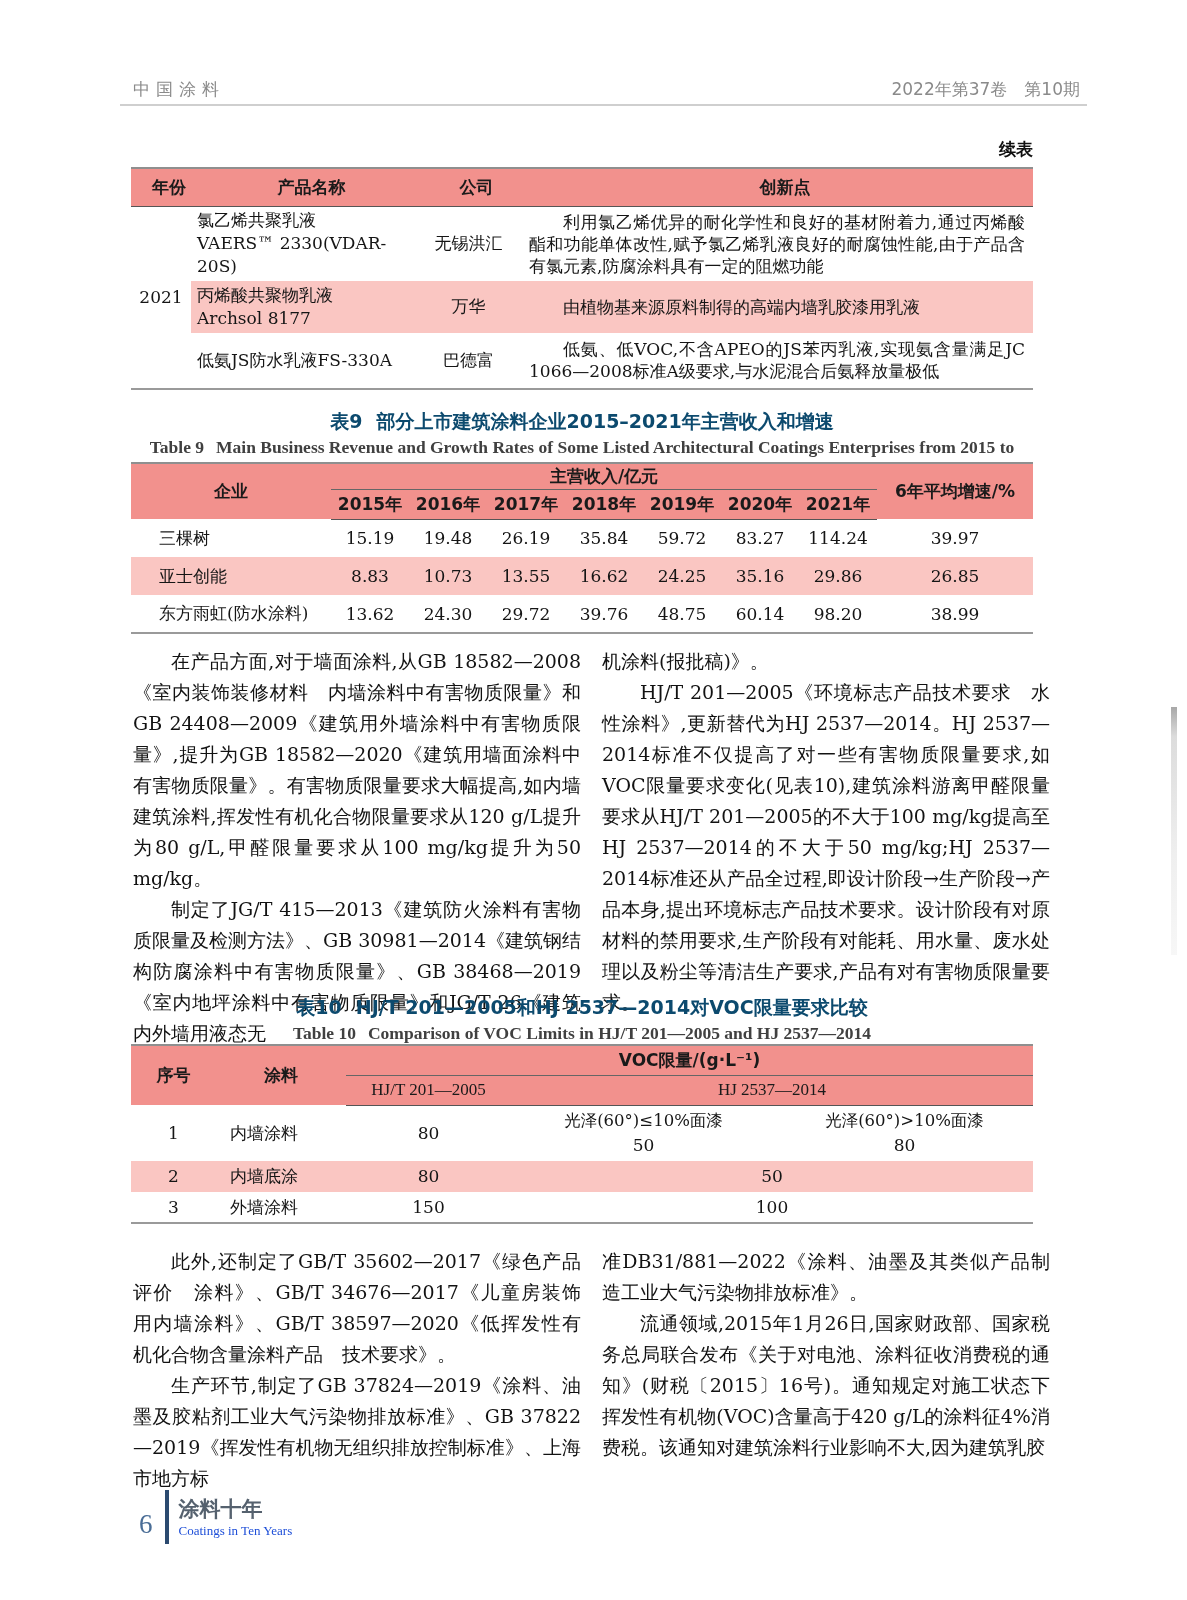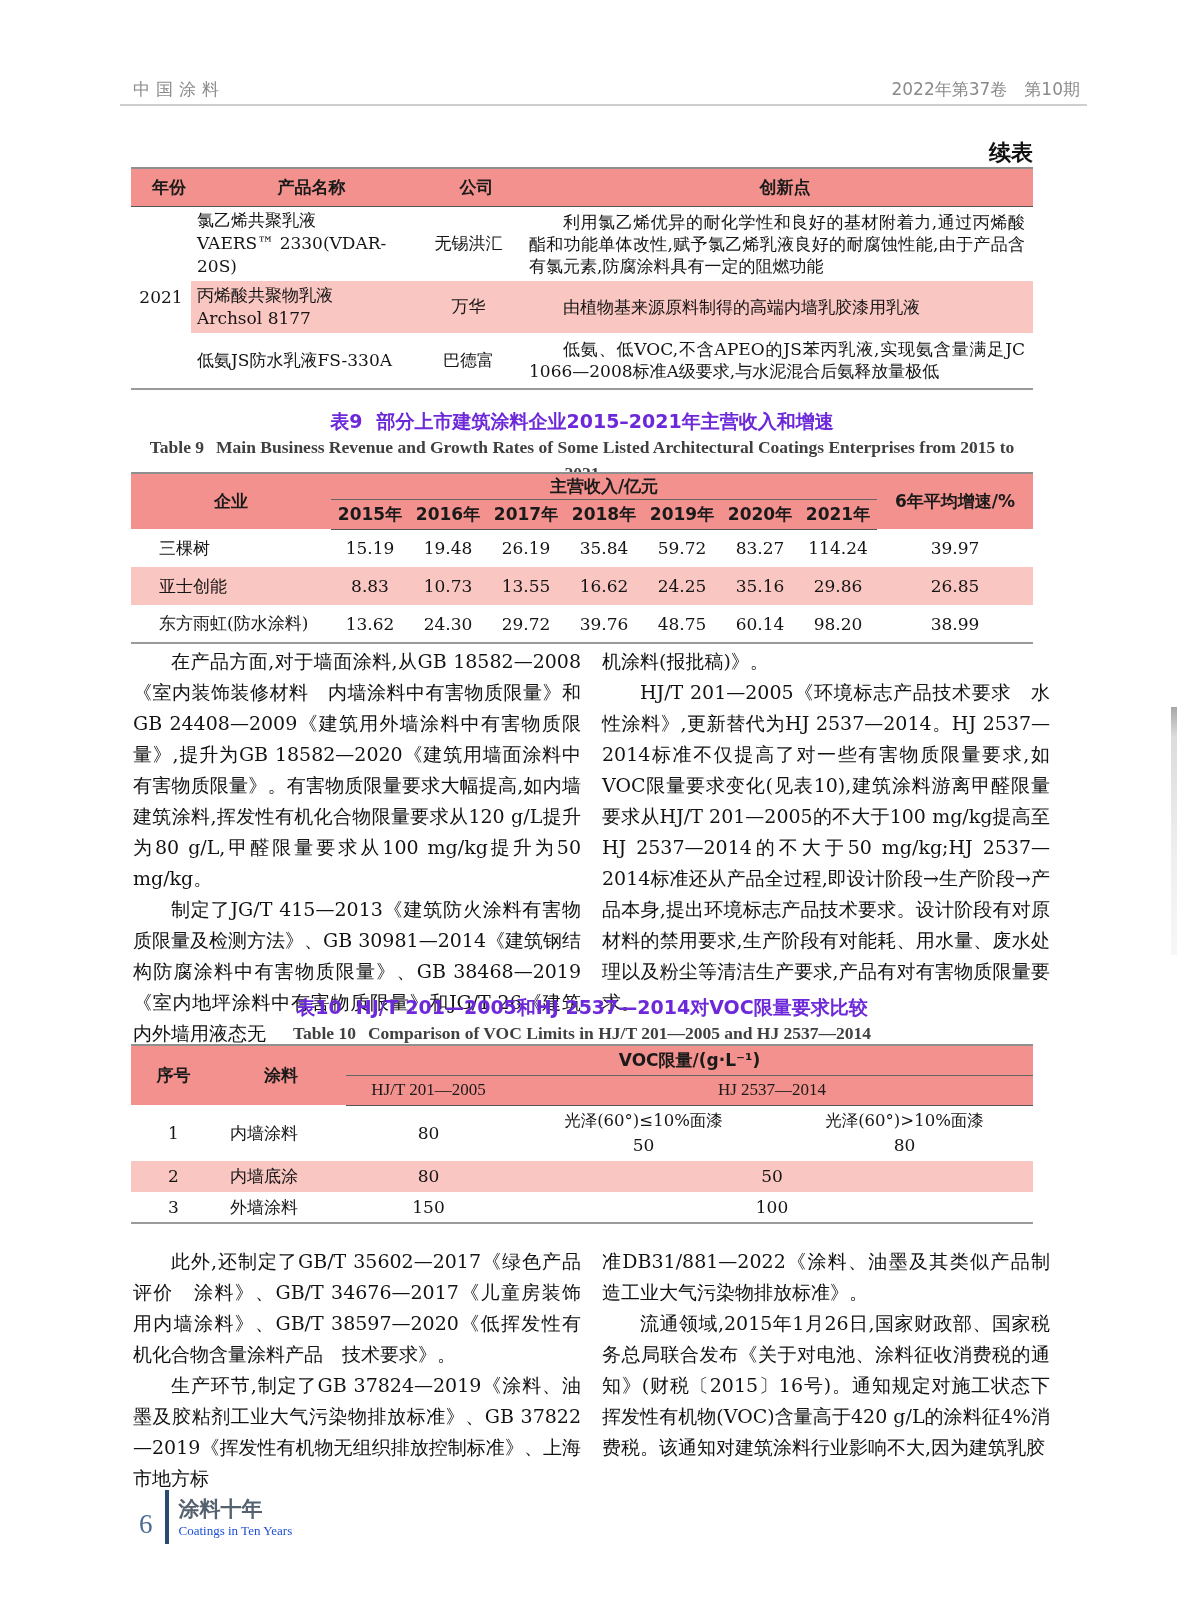--- a/index.html
+++ b/index.html
@@ -6,21 +6,21 @@
   .page{position:relative;width:1187px;height:1600px;background:#fff;overflow:hidden;
         font-family:"DejaVu Serif","Liberation Serif",serif;color:#151515;}
 
   
   .hdr{position:absolute;left:133px;right:107px;top:78px;display:flex;justify-content:space-between;
        font-family:"DejaVu Sans","Liberation Sans",sans-serif;font-size:17px;color:#8a8a8a;}
   .hdr .journal{letter-spacing:6px;}
   .hdr-rule{position:absolute;left:120px;right:100px;top:104px;height:2px;background:#cfcfcf;}
 
   .continued{position:absolute;left:131px;width:902px;top:138px;text-align:right;
-             font-family:"DejaVu Sans",sans-serif;font-weight:700;font-size:22px;color:#111;}
+             font-family:"DejaVu Sans",sans-serif;font-weight:700;font-size:17px;color:#111;}
 
   
   table.jt{border-collapse:collapse;table-layout:fixed;width:902px;
            border-top:2px solid #8f8f8f;border-bottom:2px solid #9a9a9a;}
   table.jt th{font-family:"DejaVu Sans","Liberation Sans",sans-serif;font-weight:700;
               font-size:17px;color:#1a1a1a;vertical-align:middle;padding:0;}
   table.jt td{font-size:17px;vertical-align:middle;padding:0 6px;}
   .bg-salmon{background:#F2918D;}
   .bg-pink{background:#FAC6C2;}
   .ctr{text-align:center;}
@@ -31,29 +31,29 @@
   .t1 tr.thr{height:38px;}
   .t1 tr.thr th{border-bottom:1.5px solid #555;padding-left:16px;}
   .t1 tr.r1{height:68px;}
   .t1 tr.r2{height:52px;}
   .t1 tr.r3{height:56px;}
   .t1 td.innov{text-align:justify;text-indent:2em;line-height:22px;padding:4px 8px;}
   .t1 td.name{line-height:23px;}
 
   
   .tbl-title{position:absolute;left:131px;width:902px;text-align:center;line-height:26px;}
-  .tbl-title .zh{font-family:"DejaVu Sans",sans-serif;font-weight:700;font-size:19px;color:#6d28d9;}
+  .tbl-title .zh{font-family:"DejaVu Sans",sans-serif;font-weight:700;font-size:19px;color:#0c4a6e;}
   .tbl-title .zh .lbl{margin-right:14px;}
   .tbl-title .en{font-family:"Liberation Serif","DejaVu Serif",serif;font-weight:700;font-size:17.5px;color:#404040;}
   .tbl-title .en .lbl{margin-right:12px;}
   .title9{top:408px;}
   .title10{top:994px;}
 
   
-  .t9{position:absolute;left:131px;top:472px;}
+  .t9{position:absolute;left:131px;top:462px;}
   .t9 tr.h1{height:26px;}
   .t9 tr.h2{height:30px;}
   .t9 tr.h2 th{border-bottom:1.5px solid #555;}
   .t9 tr.dr{height:38px;}
   .t9 th.revspan{border-bottom:1px solid #666;}
   .t9 td.comp{text-align:left;padding-left:28px;}
   .t9 td{text-align:center;}
 
   
   .t10{position:absolute;left:131px;top:1044px;}

